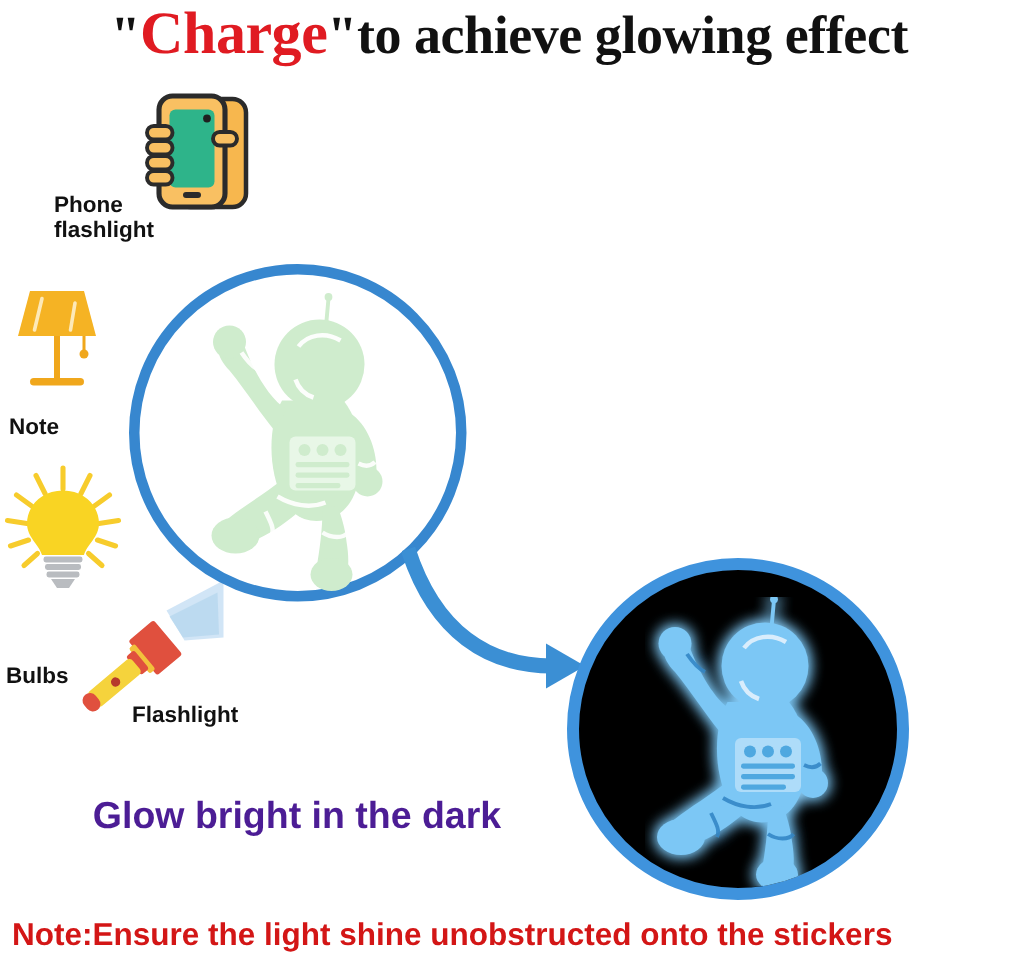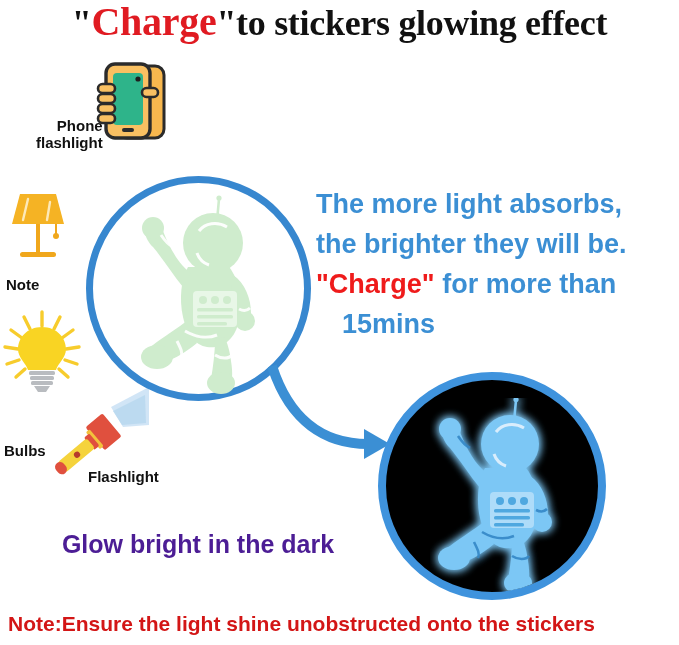--- a/index.html
+++ b/index.html
@@ -102,42 +102,42 @@
     font-size:21px;
     color:#d31616;
     white-space:nowrap;
   }
 </style>
 </head>
 <body>
 
 <div class="stage">
 
-  <div class="title"><span class="q">"</span><span class="red">Charge</span><span class="q">"</span><span>to stickers glowing effect</span></div>
+  <div class="title"><span class="q">"</span><span class="red">Charge</span><span class="q">"</span><span>to achieve glowing effect</span></div>
 
   <div class="phone">
     <svg viewBox="0 0 76 90" width="76" height="90">
 
       <rect x="22" y="6" width="46" height="72" rx="9" fill="#f7b74e" stroke="#2b2b2b" stroke-width="3"></rect>
 
       <rect x="10" y="4" width="44" height="74" rx="9" fill="#f9c062" stroke="#2b2b2b" stroke-width="3.4"></rect>
       <rect x="17" y="13" width="30" height="52" rx="4" fill="#2eb48a"></rect>
       <circle cx="42" cy="19" r="2.6" fill="#1f1f1f"></circle>
       <rect x="26" y="68" width="12" height="4" rx="2" fill="#2b2b2b"></rect>
 
       <g stroke="#2b2b2b" stroke-width="2.6" fill="#f9c062">
         <rect x="2" y="24" width="17" height="9" rx="4.5"></rect>
         <rect x="2" y="34" width="17" height="9" rx="4.5"></rect>
         <rect x="2" y="44" width="17" height="9" rx="4.5"></rect>
         <rect x="2" y="54" width="17" height="9" rx="4.5"></rect>
         <rect x="46" y="28" width="16" height="9" rx="4.5"></rect>
       </g>
     </svg>
   </div>
-  <div class="lbl" style="left:36px;top:117px;text-align:right;"><span>Phone</span><br><span>flashlight</span></div>
+  <div class="lbl" style="left:36px;top:128px;text-align:left;"><span>Phone</span><br><span>flashlight</span></div>
 
   <div class="lamp">
     <svg viewBox="0 0 64 75" width="64" height="75">
       <path d="M14 4 L50 4 L58 34 L6 34 Z" fill="#f5b324"></path>
       <path d="M22 9 L17 30" stroke="#fde9b8" stroke-width="2.4" stroke-linecap="round"></path>
       <path d="M44 12 L41 30" stroke="#fde9b8" stroke-width="2.4" stroke-linecap="round"></path>
       <line x1="32" y1="34" x2="32" y2="62" stroke="#f0a71c" stroke-width="4"></line>
       <rect x="14" y="62" width="36" height="5" rx="2.5" fill="#f0a71c"></rect>
       <line x1="50" y1="34" x2="50" y2="44" stroke="#f0a71c" stroke-width="2"></line>
       <circle cx="50" cy="46" r="3" fill="#f0a71c"></circle>
@@ -295,23 +295,17 @@
               <path d="M82 158 C88 162 96 162 99 158"></path>
               <path d="M106 112 C110 114 114 114 117 111"></path>
               <path d="M28 38 C32 44 36 48 40 50"></path>
             </g>
           </g>
         </svg>
       </div>
     </div>
   </div>
 
-  <div class="rt">
-    <span>The more light absorbs,</span><br>
-    <span>the brighter they will be.</span><br>
-    <span class="red">"</span><span class="red">Charge</span><span class="red">"</span><span> for more than</span>
-    <span class="l4">15mins</span>
-  </div>
 
   <div class="glow-txt">Glow bright in the dark</div>
   <div class="note">Note:Ensure the light shine unobstructed onto the stickers</div>
 
 </div>
 
 </body></html>

